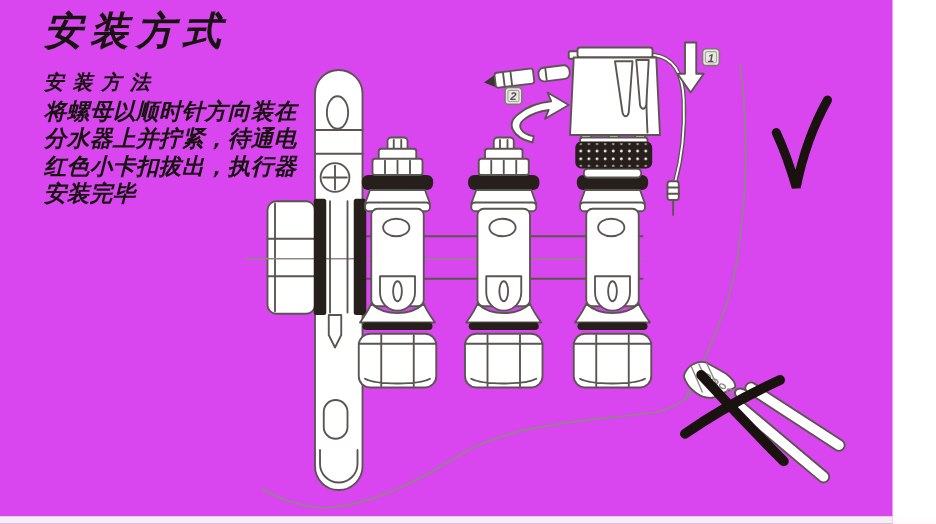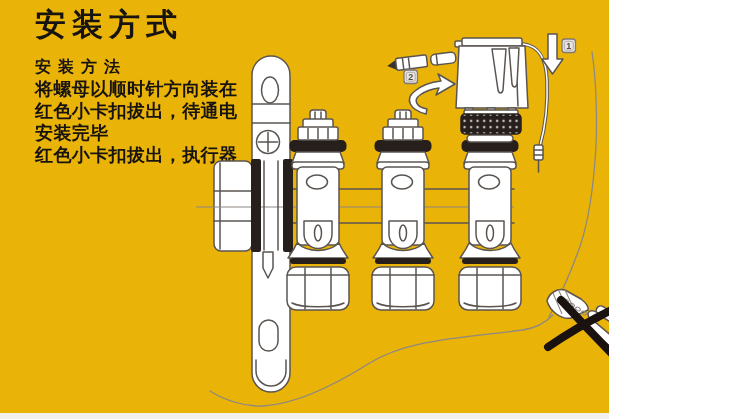--- a/index.html
+++ b/index.html
@@ -3,22 +3,22 @@
 <meta charset="utf-8">
 <style>
   :root{
     --line:#5b5551;
     --thin:#8d8883;
     --dark:#271f1b;
     --ink:#1a120e;
   }
   html,body{margin:0;padding:0;background:#fff;}
   #canvas{
-    position:relative;width:609px;height:419px;background:#eab308;
-    font-family:"Liberation Sans", sans-serif;overflow:hidden;
+    position:relative;width:714px;height:419px;background:#d946ef;
+    font-family:"Liberation Sans", sans-serif;overflow:hidden;font-style:italic;
   }
   #text-block{
     position:absolute;left:35px;top:8px;width:215px;color:#171310;
   }
   .title{
     font-size:31px;font-weight:bold;letter-spacing:6px;line-height:34px;
     white-space:pre;margin:0 0 14px 0;
   }
   .subtitle{
     font-size:16px;font-weight:bold;letter-spacing:7px;line-height:22px;white-space:pre;
@@ -42,23 +42,23 @@
 </style>
 </head>
 <body>
 
 <div id="canvas">
 
   <div id="text-block">
     <h1 class="title">安装方式</h1>
     <div class="subtitle">安装方法</div>
     <div class="body-line">将螺母以顺时针方向装在</div>
-    <div class="body-line">红色小卡扣拔出，待通电</div>
+    <div class="body-line">分水器上并拧紧，待通电</div>
+    <div class="body-line">红色小卡扣拔出，执行器</div>
     <div class="body-line">安装完毕</div>
-    <div class="body-line">红色小卡扣拔出，执行器</div>
   </div>
 
   <svg width="749" height="419" viewBox="0 0 749 419">
     <defs>
       <pattern id="knurlDots" width="6.5" height="6.2" patternUnits="userSpaceOnUse">
         <rect width="6.5" height="6.2" fill="#271f1b"></rect>
         <circle cx="3.1" cy="3.1" r="1.15" fill="#efece9"></circle>
       </pattern>
 
       <g id="valve-top">

